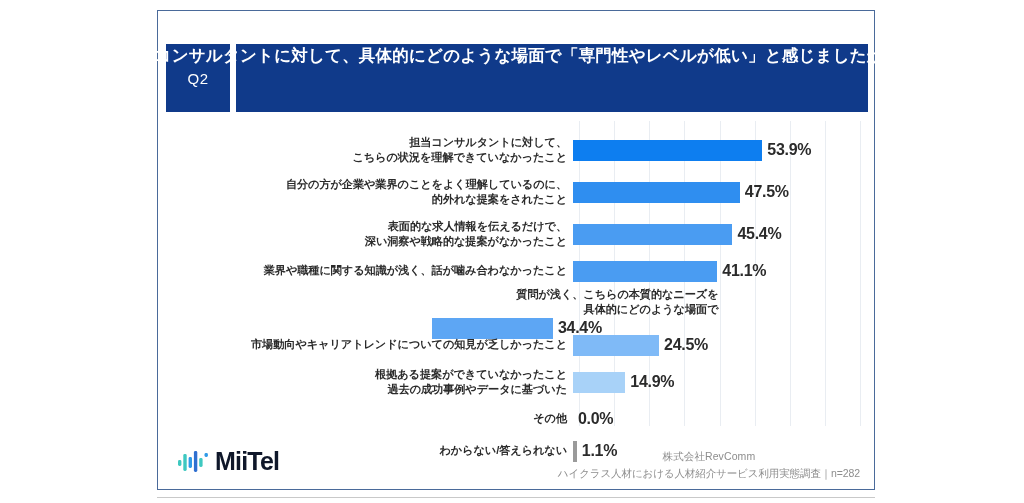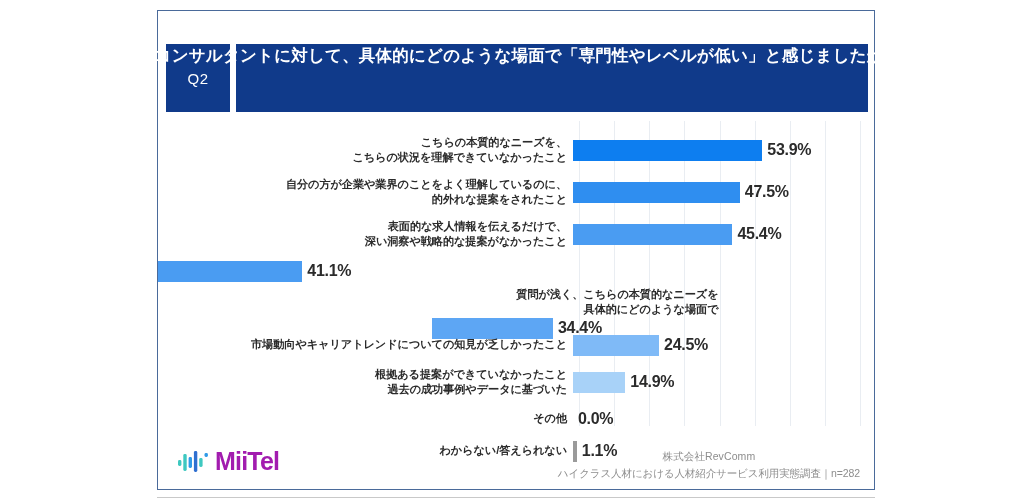--- a/index.html
+++ b/index.html
@@ -123,21 +123,21 @@
   #logo{
     position:absolute;
     left:20px;top:6px;
     display:flex;align-items:center;
     gap:7px;
   }
   #logo-wave{display:block;}
   #logo-word{
     font-size:25px;
     font-weight:bold;
-    color:#a21caf;
+    color:#0f172a;
     letter-spacing:-.8px;
     line-height:1;
   }
   #credit{
     position:absolute;
     right:16px;top:6px;
     text-align:center;
     color:#8d8d8d;
   }
   #credit-company{
@@ -172,21 +172,21 @@
         <div class="gridline" style="left: 105.375px;"></div>
         <div class="gridline" style="left: 140.5px;"></div>
         <div class="gridline" style="left: 175.625px;"></div>
         <div class="gridline" style="left: 210.75px;"></div>
         <div class="gridline" style="left: 245.875px;"></div>
         <div class="gridline" style="left: 281px;"></div>
       </div>
     <div id="bars-layer">
         <div class="bar-row" style="top: 8px; height: 42px;">
           <div class="bar-label">
-            <span>こちらの本質的なニーズを、</span>
+            <span>担当コンサルタントに対して、</span>
             <span>こちらの状況を理解できていなかったこと</span>
           </div>
           <div class="bar-track">
             <div class="bar" style="width: 189.324px; background: rgb(13, 126, 240);"></div>
             <div class="bar-value">53.9%</div>
           </div>
         </div>
         <div class="bar-row" style="top: 50px; height: 42px;">
           <div class="bar-label">
             <span>自分の方が企業や業界のことをよく理解しているのに、</span>
@@ -201,20 +201,23 @@
           <div class="bar-label">
             <span>表面的な求人情報を伝えるだけで、</span>
             <span>深い洞察や戦略的な提案がなかったこと</span>
           </div>
           <div class="bar-track">
             <div class="bar" style="width: 159.468px; background: rgb(74, 156, 242);"></div>
             <div class="bar-value">45.4%</div>
           </div>
         </div>
         <div class="bar-row" style="top: 134px; height: 32px;">
+          <div class="bar-label">
+            <span>業界や職種に関する知識が浅く、話が噛み合わなかったこと</span>
+          </div>
           <div class="bar-track">
             <div class="bar" style="width: 144.364px; background: rgb(74, 156, 242);"></div>
             <div class="bar-value">41.1%</div>
           </div>
         </div>
         <div class="bar-row" style="top: 166px; height: 42px; flex-direction: column;">
           <div class="bar-label">
             <span>質問が浅く、こちらの本質的なニーズを</span>
             <span>具体的にどのような場面で</span>
           </div>

